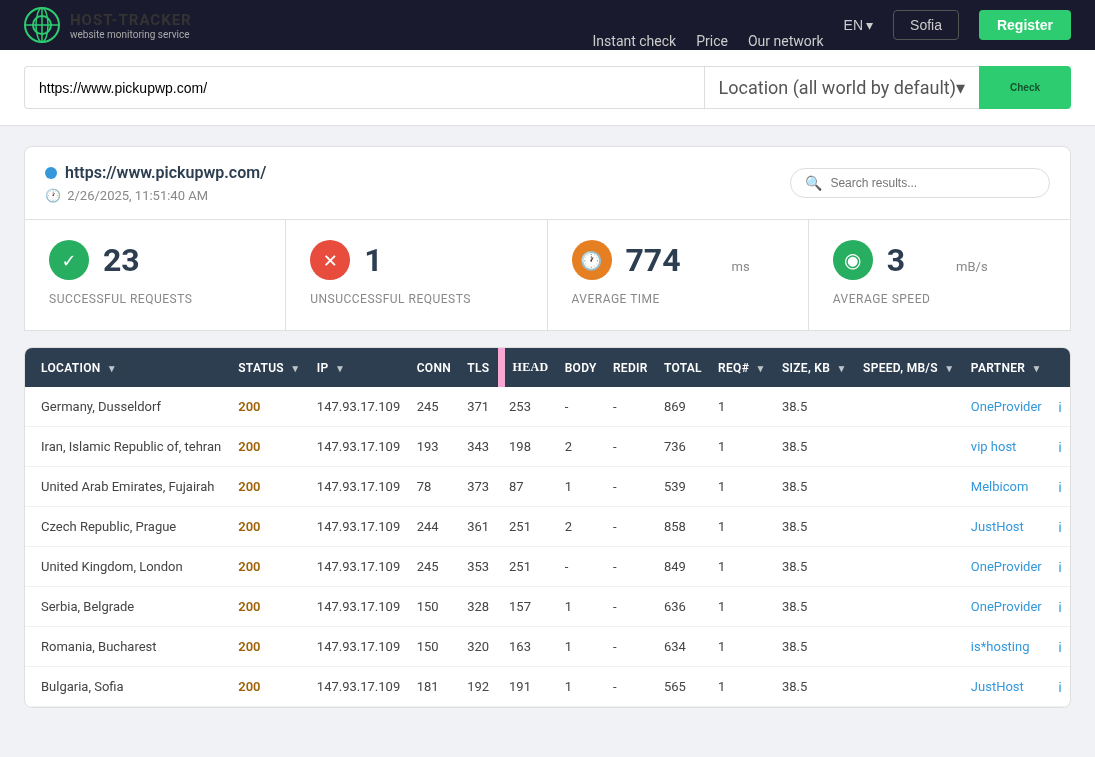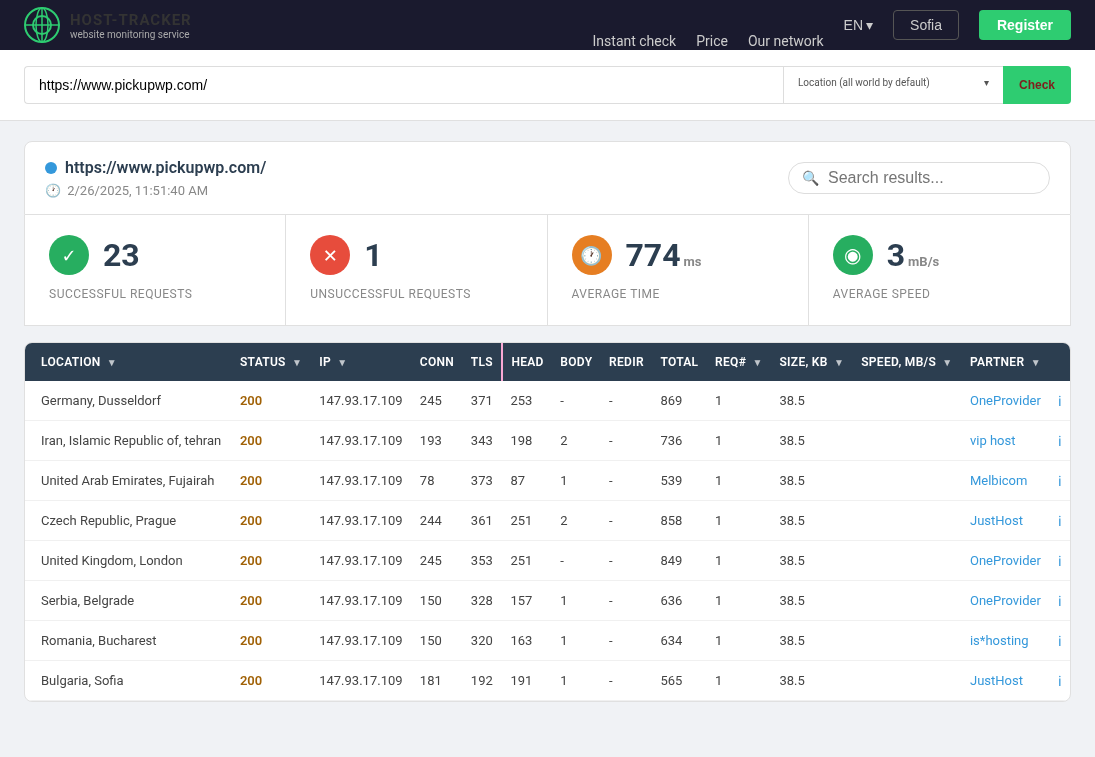--- a/index.html
+++ b/index.html
@@ -13,46 +13,46 @@
     .logo-sub { font-size: 10px; color: #aaa; }
     .header-nav { display: flex; align-items: center; gap: 20px; }
     .header-nav a { color: #ccc; text-decoration: none; font-size: 14px; margin-top: 32px; }
     .lang-btn { color: #ccc; background: none; border: none; font-size: 14px; cursor: pointer; display: flex; align-items: center; gap: 3px; }
     .btn-login { background: none; border: 1px solid #555; color: #ccc; padding: 6px 16px; border-radius: 4px; cursor: pointer; font-size: 14px; }
     .btn-register { background: #2ecc71; border: none; color: white; padding: 7px 18px; border-radius: 4px; cursor: pointer; font-size: 14px; font-weight: 600; }
 
     
     .search-bar-container { background: white; padding: 16px 24px; border-bottom: 1px solid #e0e0e0; display: flex; gap: 0; }
     .url-input { flex: 1; border: 1px solid #ddd; border-right: none; border-radius: 4px 0 0 4px; padding: 10px 14px; font-size: 14px; outline: none; }
-    .location-select { border: 1px solid #ddd; border-right: none; padding: 10px 14px; font-size: 10px; background: white; cursor: pointer; min-width: 220px; display: flex; align-items: flex-start; justify-content: space-between; color: #555; }
-    .check-btn { background: #2ecc71; color: #7f1d1d; border: none; padding: 10px 16px; border-radius: 0 4px 4px 0; font-size: 12px; font-weight: 600; cursor: pointer; }
+    .location-select { border: 1px solid #ddd; border-right: none; padding: 10px 14px; font-size: 18px; background: white; cursor: pointer; min-width: 220px; display: flex; align-items: flex-end; justify-content: space-between; color: #555; }
+    .check-btn { background: #2ecc71; color: #14532d; border: none; padding: 10px 31px; border-radius: 0 4px 4px 0; font-size: 10px; font-weight: 600; cursor: pointer; }
 
     
     .results-section { margin: 20px 24px; }
     .results-header { background: white; border-radius: 8px 8px 0 0; border: 1px solid #e0e0e0; padding: 16px 20px; display: flex; align-items: center; justify-content: space-between; }
     .site-info { display: flex; flex-direction: column; gap: 6px; }
     .site-url-row { display: flex; align-items: center; gap: 8px; }
     .status-dot { width: 12px; height: 12px; border-radius: 50%; background: #3498db; }
     .site-url { font-size: 16px; font-weight: 600; color: #2c3e50; }
     .timestamp-row { display: flex; align-items: center; gap: 6px; color: #888; font-size: 13px; }
     .search-box { display: flex; align-items: center; border: 1px solid #ddd; border-radius: 20px; padding: 6px 14px; gap: 8px; background: white; min-width: 260px; }
-    .search-box input { border: none; outline: none; font-size: 16px; color: #888; width: 100%; }
+    .search-box input { border: none; outline: none; font-size: 12px; color: #888; width: 100%; }
 
     
     .stats-row { display: grid; grid-template-columns: repeat(4, 1fr); background: white; border-left: 1px solid #e0e0e0; border-right: 1px solid #e0e0e0; border-bottom: 1px solid #e0e0e0; }
     .stat-card { padding: 20px 24px 24px; display: flex; flex-direction: column; align-items: flex-start; gap: 8px; border-right: 1px solid #e0e0e0; }
     .stat-card:last-child { border-right: none; }
     .stat-top { display: flex; align-items: center; gap: 14px; }
     .stat-icon { width: 40px; height: 40px; border-radius: 50%; display: flex; align-items: center; justify-content: center; font-size: 18px; }
     .stat-icon.success { background: #27ae60; color: white; }
     .stat-icon.error { background: #e74c3c; color: white; }
     .stat-icon.time { background: #e67e22; color: white; }
     .stat-icon.speed { background: #27ae60; color: white; }
     .stat-value { font-size: 32px; font-weight: 700; color: #2c3e50; display: flex; align-items: baseline; gap: 3px; }
-    .stat-unit { font-size: 13px; color: #888; font-weight: 700; }
+    .stat-unit { font-size: 13px; color: #888; font-weight: 400; margin-left: 48px; }
     .stat-label { font-size: 12px; color: #888; text-transform: uppercase; letter-spacing: 0.5px; margin-top: 4px; }
 
     
     .table-container { margin-top: 16px; background: white; border-radius: 8px; border: 1px solid #e0e0e0; overflow: hidden; }
     table { width: 100%; border-collapse: collapse; }
     thead tr { background: #2c3e50; color: white; }
     thead th { padding: 12px 8px; text-align: left; font-size: 12px; font-weight: 600; letter-spacing: 0.3px; white-space: nowrap; }
     thead th .sort-icon { display: inline-block; margin-left: 3px; opacity: 0.7; font-size: 10px; }
     tbody tr { border-bottom: 1px solid #f0f0f0; }
     tbody td { padding: 10px 8px; font-size: 13px; color: #444; }
@@ -159,21 +159,21 @@
 
   <div class="table-container">
     <table>
       <thead>
         <tr>
           <th class="th-location">LOCATION <span class="sort-icon">▼</span></th>
           <th>STATUS <span class="sort-icon">▼</span></th>
           <th>IP <span class="sort-icon">▼</span></th>
           <th>CONN</th>
           <th>TLS</th>
-          <th style="border-left:2px solid #f9a8d4;">HEAD</th>
+          <th style="border-left:7px solid #f9a8d4;font-family:Liberation Serif, serif;">HEAD</th>
           <th>BODY</th>
           <th>REDIR</th>
           <th>TOTAL</th>
           <th>REQ# <span class="sort-icon">▼</span></th>
           <th>SIZE, KB <span class="sort-icon">▼</span></th>
           <th>SPEED, MB/S <span class="sort-icon">▼</span></th>
           <th>PARTNER <span class="sort-icon">▼</span></th>
           <th></th>
         </tr>
       </thead>

